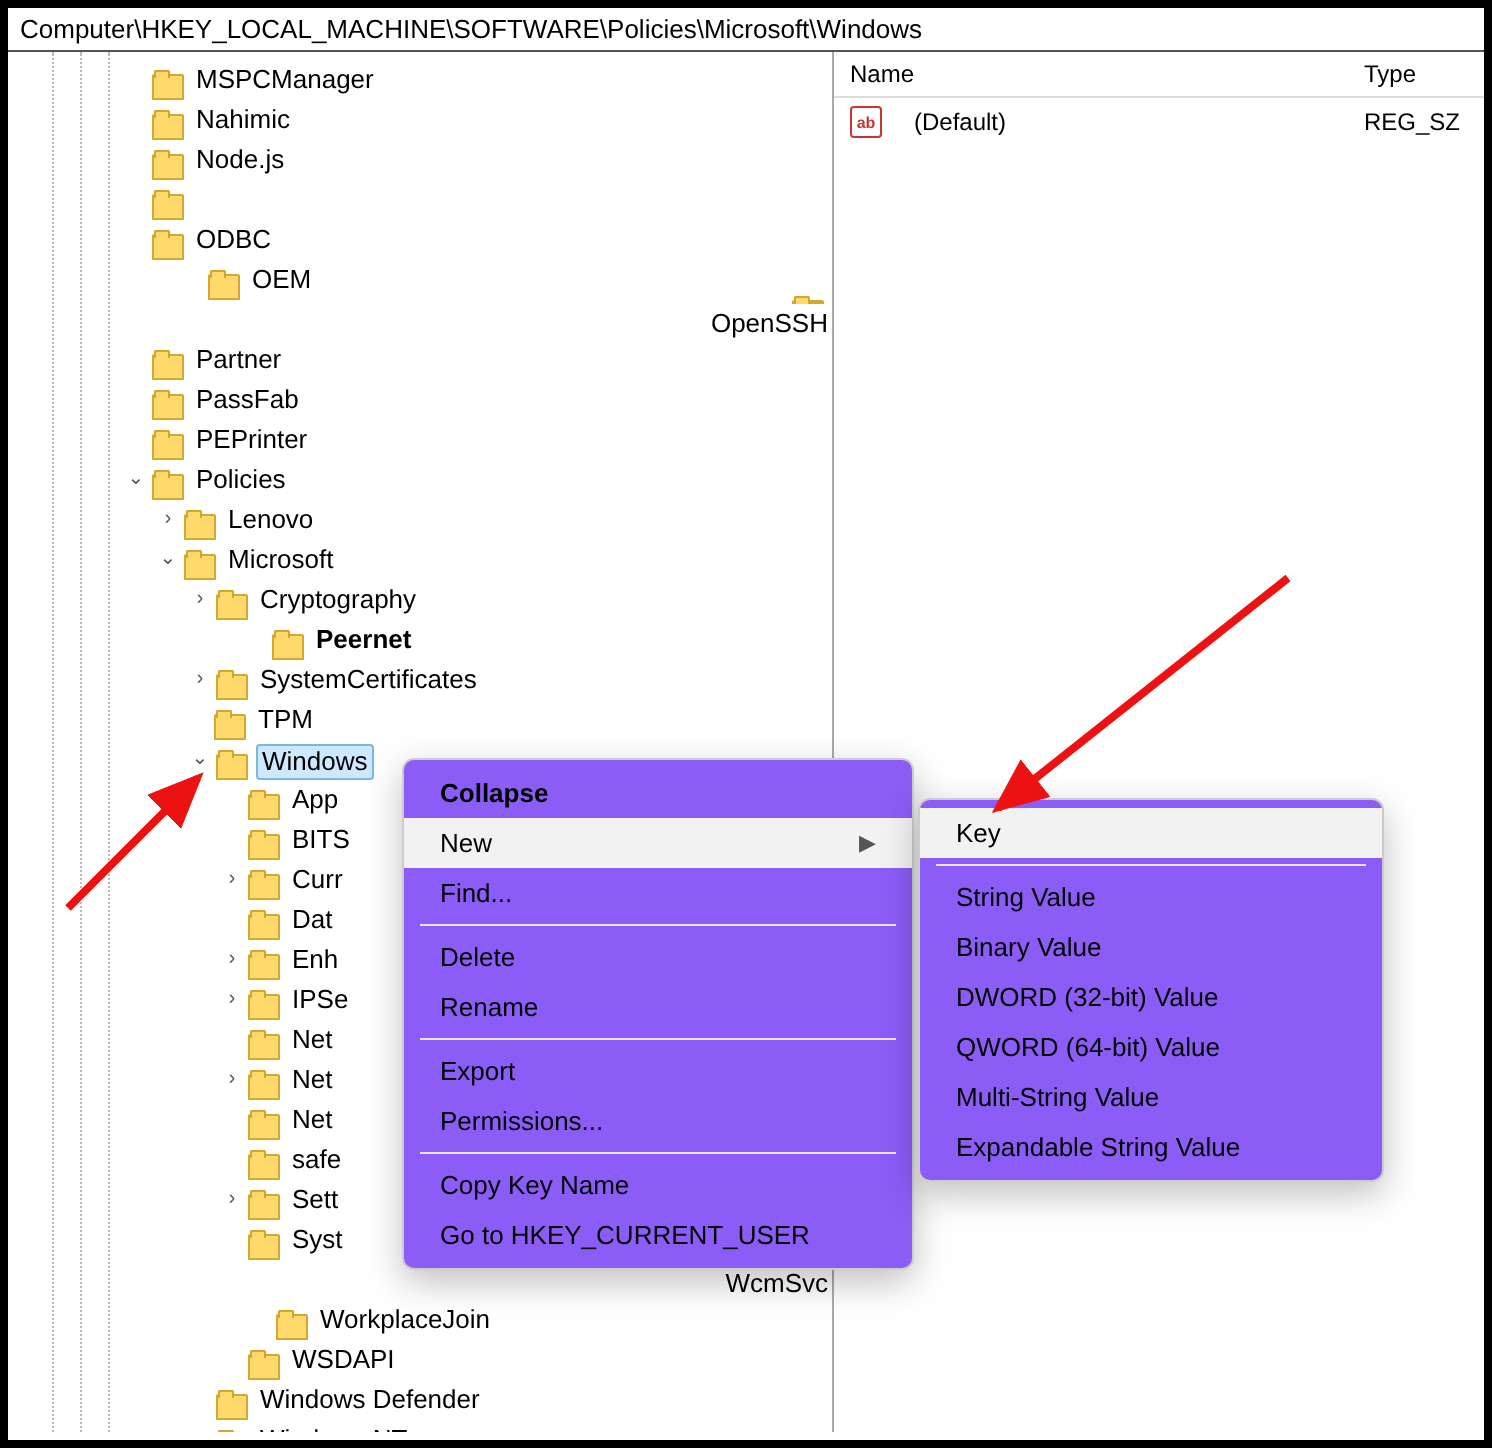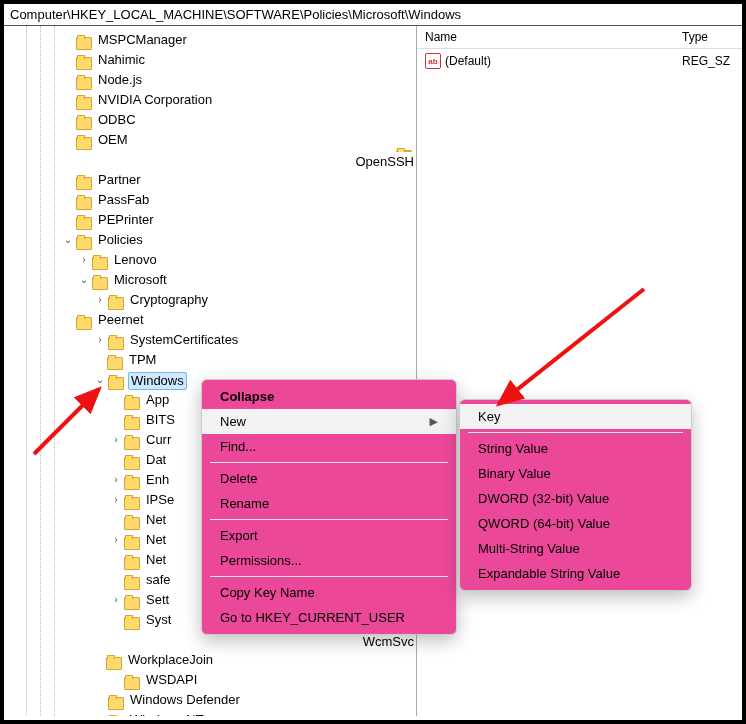--- a/index.html
+++ b/index.html
@@ -5,34 +5,34 @@
   * { box-sizing: border-box; margin: 0; padding: 0; font-family: "Segoe UI", Tahoma, sans-serif; }
   body { width: 746px; height: 724px; background: #fff; overflow: hidden; border: 4px solid #000; position: relative; }
   .addrbar { border-bottom: 1px solid #555; padding: 3px 6px; font-size: 13px; }
   .content { display: flex; height: calc(100% - 26px); }
   .tree-pane { width: 413px; border-right: 1px solid #aaa; overflow: hidden; position: relative; padding-top: 4px; }
   .value-pane { flex: 1; overflow: hidden; }
   .value-head { display: flex; border-bottom: 1px solid #ddd; font-size: 12px; padding: 4px 0 4px 8px; color: #000; }
   .vh-name { flex: 1; }
   .vh-type { width: 60px; }
   .value-row { display: flex; font-size: 12px; padding: 4px 0 4px 8px; align-items: center; }
-  .vr-icon { width: 16px; height: 16px; border: 1px solid #c33; background: #fff; margin-right: 4px; display:flex; align-items:center; justify-content:center; font-size:8px; color:#c33; font-weight:bold; border-radius:2px;}
+  .vr-icon { width: 16px; height: 16px; border: 1px solid #c33; background: #fff; margin-right: 16px; display:flex; align-items:center; justify-content:center; font-size:8px; color:#c33; font-weight:bold; border-radius:2px;}
   .vr-name { flex: 1; }
   .vr-type { width: 60px; }
 
   .node { font-size: 13px; line-height: 20px; white-space: nowrap; display:flex; align-items:flex-end; height:20px; }
   .exp { width: 12px; display:inline-flex; justify-content:center; color:#555; font-size:10px; user-select:none;}
   .fld { width:16px; height:13px; background:#ffd96b; border:1px solid #d4a830; border-radius:1px 1px 0 0; margin:0 4px 0 2px; position:relative; display:inline-block;}
   .fld::before{content:"";position:absolute;top:-3px;left:0;width:6px;height:3px;background:#ffd96b;border:1px solid #d4a830;border-bottom:none;border-radius:1px 1px 0 0;}
   .lbl { padding: 0 2px; }
   .sel .lbl { background:#cde8ff; border:1px solid #7ab8e0; border-radius:2px; padding:0 2px; line-height:16px;}
   .bar { position:absolute; top:0; bottom:0; width:1px; border-left:1px dotted #bbb; }
   .b1{left:22px}.b2{left:36px}.b3{left:50px}
 
-  .ctx { position:absolute; background:#ec4899; border:1px solid #ccc; border-radius:6px; box-shadow:0 6px 18px rgba(0,0,0,0.25); padding:4px 0; font-size:13px; }
+  .ctx { position:absolute; background:#8b5cf6; border:1px solid #ccc; border-radius:6px; box-shadow:0 6px 18px rgba(0,0,0,0.25); padding:4px 0; font-size:13px; }
   .ctx1 { left:197px; top:375px; width:256px; }
   .ctx2 { left:455px; top:395px; width:233px; }
   .ci { padding:5px 18px; display:flex; justify-content:space-between; align-items:center;}
   .ci.hov { background:#f2f2f2; }
   .ci.bold { font-weight:600; }
   .sep { height:1px; background:#e5e5e5; margin:3px 8px; }
   .chev { font-size:11px; color:#555; }
 
   .arrow { position:absolute; pointer-events:none; }
 </style>
@@ -59,28 +59,27 @@
         <span class="lbl">Nahimic</span>
       </div>
       <div class="node" style="padding-left: 58px;">
         <span class="exp"></span>
         <span class="fld"></span>
         <span class="lbl">Node.js</span>
       </div>
       <div class="node" style="padding-left: 58px;">
         <span class="exp"></span>
         <span class="fld"></span>
-        <span class="lbl">NVIDIA Corporation</span>
       </div>
       <div class="node" style="padding-left: 58px;">
         <span class="exp"></span>
         <span class="fld"></span>
         <span class="lbl">ODBC</span>
       </div>
-      <div class="node" style="padding-left: 58px;">
+      <div class="node" style="padding-left: 58px; margin-left: 28px;">
         <span class="exp"></span>
         <span class="fld"></span>
         <span class="lbl">OEM</span>
       </div>
       <div class="node" style="padding-left: 58px; flex-direction: column;">
         <span class="exp"></span>
         <span class="fld"></span>
         <span class="lbl">OpenSSH</span>
       </div>
       <div class="node" style="padding-left: 58px;">
@@ -111,21 +110,21 @@
       <div class="node" style="padding-left: 74px;">
         <span class="exp">⌄</span>
         <span class="fld"></span>
         <span class="lbl">Microsoft</span>
       </div>
       <div class="node" style="padding-left: 90px;">
         <span class="exp">›</span>
         <span class="fld"></span>
         <span class="lbl">Cryptography</span>
       </div>
-      <div class="node" style="padding-left: 58px;">
+      <div class="node" style="padding-left: 118px; font-weight: bold;">
         <span class="exp"></span>
         <span class="fld"></span>
         <span class="lbl">Peernet</span>
       </div>
       <div class="node" style="padding-left: 90px;">
         <span class="exp">›</span>
         <span class="fld"></span>
         <span class="lbl">SystemCertificates</span>
       </div>
       <div class="node" style="padding-left: 89px;">
@@ -196,21 +195,21 @@
       <div class="node" style="padding-left: 106px;">
         <span class="exp"></span>
         <span class="fld"></span>
         <span class="lbl">Syst</span>
       </div>
       <div class="node" style="padding-left: 106px; flex-direction: column;">
         <span class="exp"></span>
         <span class="fld"></span>
         <span class="lbl">WcmSvc</span>
       </div>
-      <div class="node" style="padding-left: 88px;">
+      <div class="node" style="padding-left: 120px;">
         <span class="exp"></span>
         <span class="fld"></span>
         <span class="lbl">WorkplaceJoin</span>
       </div>
       <div class="node" style="padding-left: 106px;">
         <span class="exp"></span>
         <span class="fld"></span>
         <span class="lbl">WSDAPI</span>
       </div>
       <div class="node" style="padding-left: 90px;">

